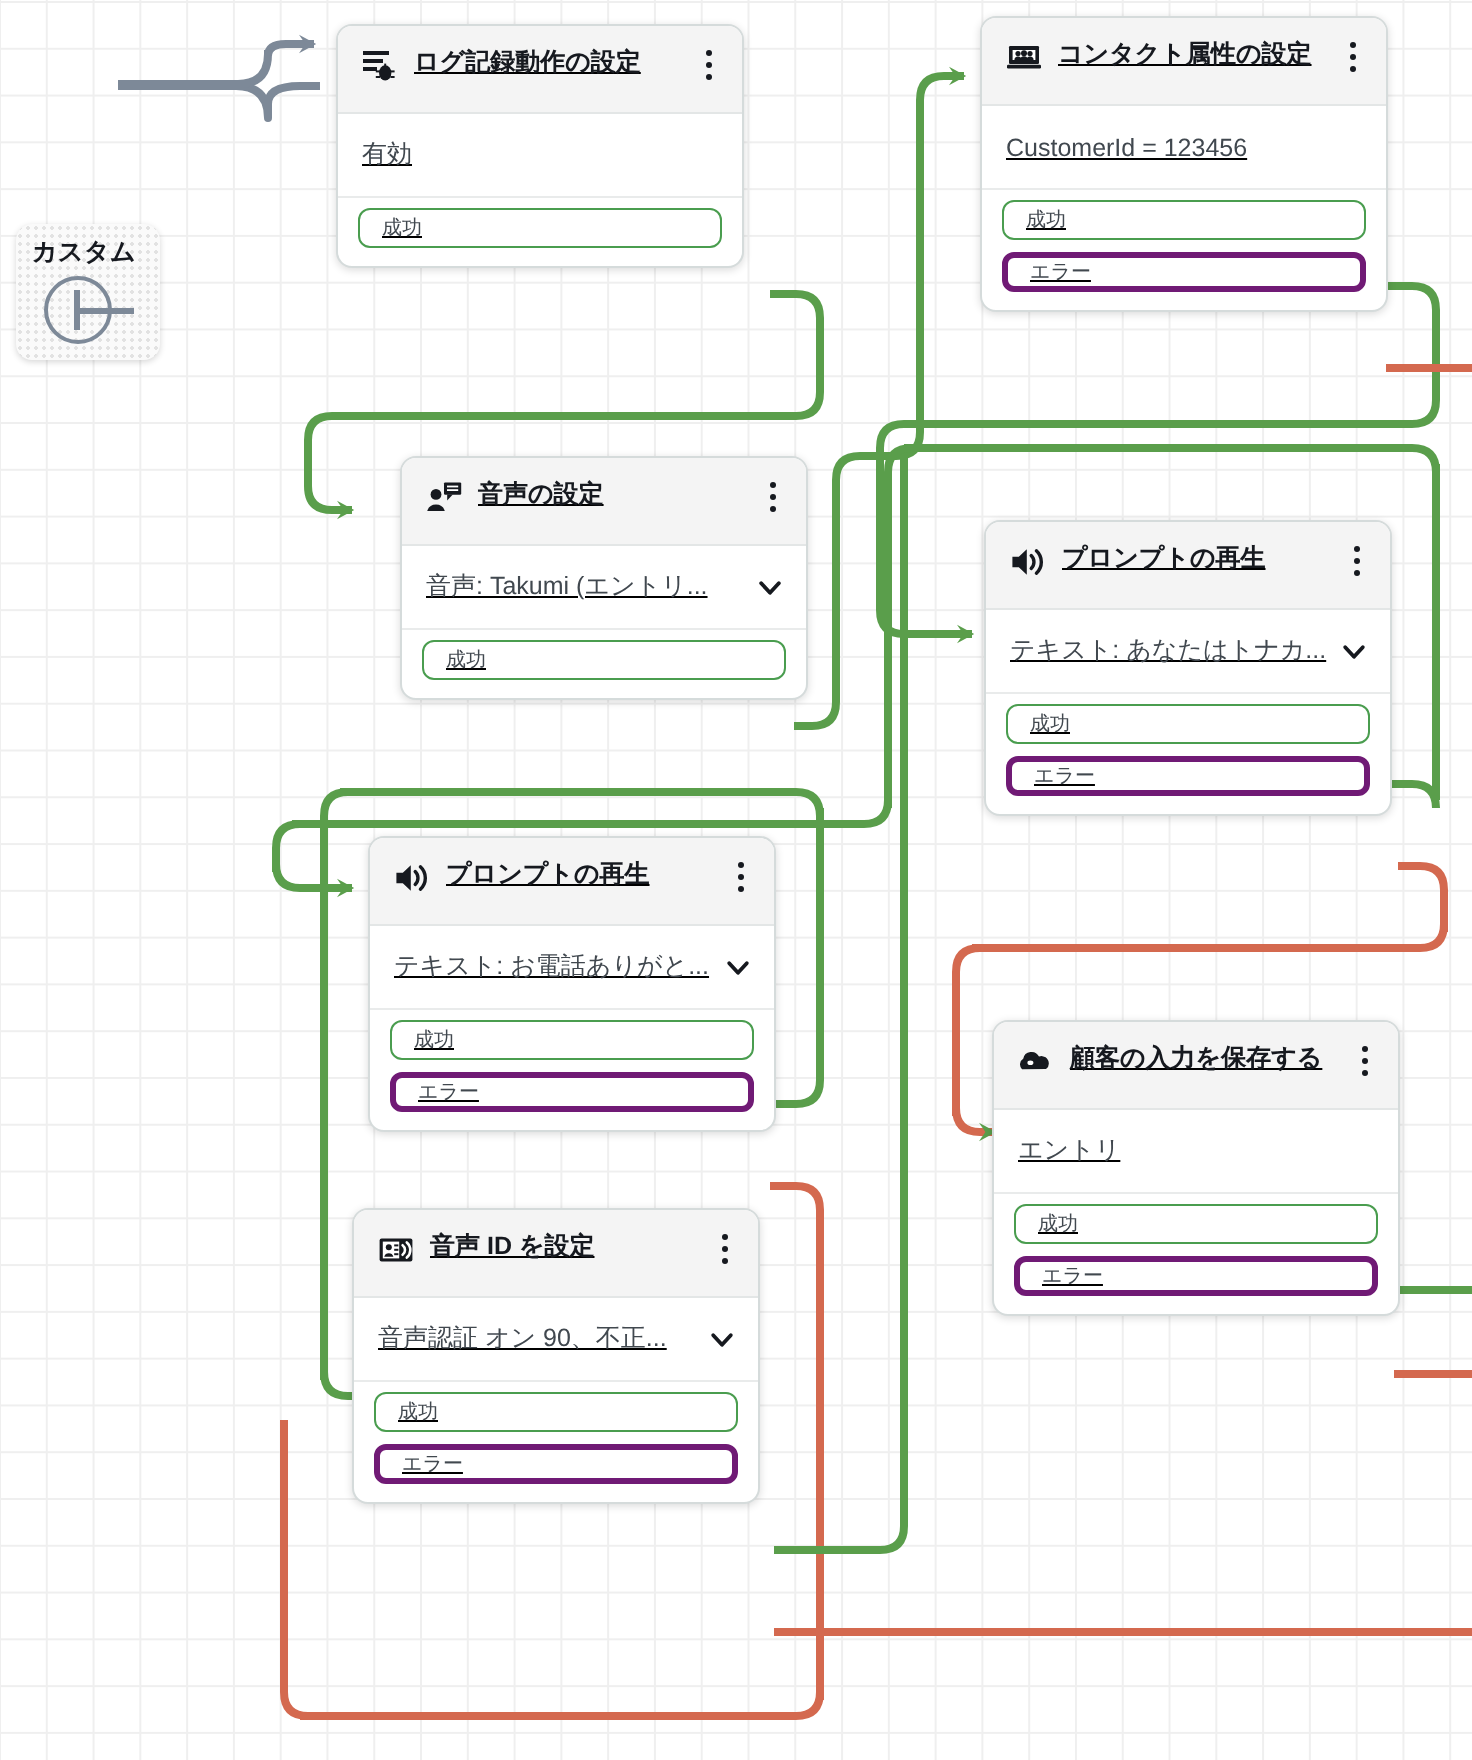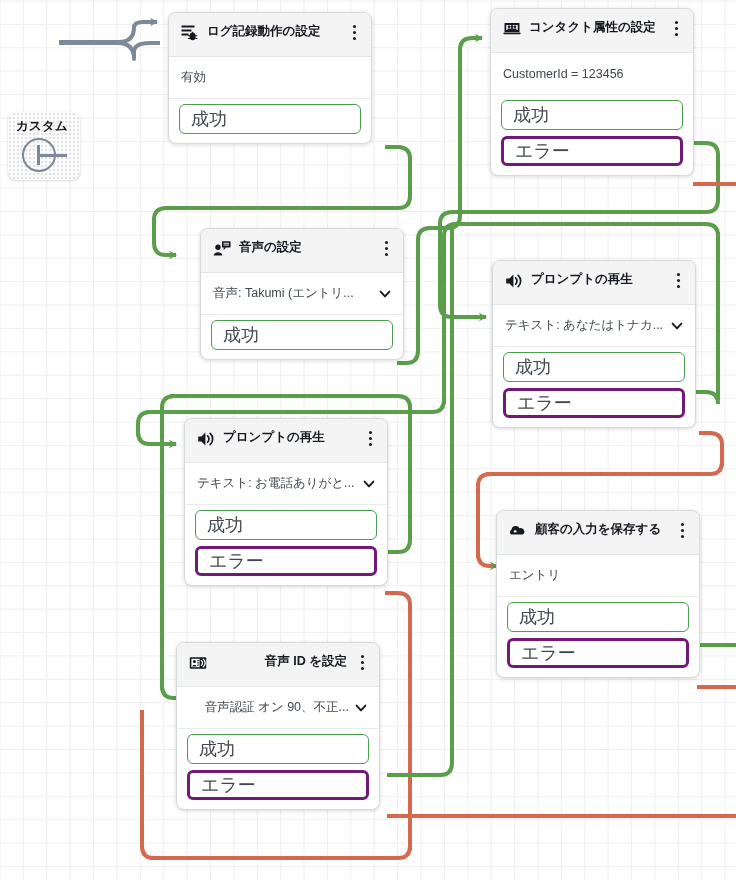--- a/index.html
+++ b/index.html
@@ -51,20 +51,21 @@
 
   
   .block {
     position: absolute;
     width: 204px;
     background: #ffffff;
     border: 1px solid #d5dbdb;
     border-radius: 8px;
     box-shadow: 0 1px 4px rgba(0,0,0,0.15);
     overflow: hidden;
+    text-decoration: underline;
   }
   .block-header {
     display: flex; align-items: flex-start;
     gap: 8px;
     padding: 9px 10px 9px 12px;
     background: #f4f4f4;
     border-bottom: 1px solid #e3e6e6;
     min-height: 44px;
   }
   .block-header .hdr-icon {
@@ -94,24 +95,24 @@
   .body-text {
     flex: 1 1 auto;
     font-size: 12.5px; color: #41484f;
     white-space: nowrap; overflow: hidden;
   }
   .caret {
     flex: 0 0 auto; width: 12px; height: 12px; display: block;
   }
   .block-ports { padding: 5px 10px 9px 10px; display: flex; flex-direction: column; gap: 6px; }
   .port {
-    height: 30px; border-radius: 6px;
+    height: 20px; border-radius: 6px;
     display: flex; align-items: center;
     padding: 0 11px;
-    font-size: 18px; color: #41484f;
+    font-size: 10px; color: #41484f;
     background: #ffffff;
   }
   .port.success { border: 1px solid #4a9d4f; }
   .port.error   { border: 3px solid #701a75; }
 </style>
 </head>
 <body>
 
 <div id="canvas">
 
@@ -349,21 +350,21 @@
     </div>
     <div class="block-body">
       <div class="body-text">エントリ</div>
     </div>
     <div class="block-ports">
       <div class="port success">成功</div>
       <div class="port error">エラー</div>
     </div>
   </div>
 
-  <div class="block" style="left:176px; top:642px;text-align:right;">
+  <div class="block" style="left:176px; top:604px;">
     <div class="block-header">
       <svg class="hdr-icon" viewBox="0 0 18 18">
         <rect x="0.8" y="3.2" width="16.4" height="11.6" rx="1" fill="#16191f"></rect>
         <rect x="2.4" y="4.8" width="8.2" height="8.4" fill="#ffffff"></rect>
         <circle cx="5.4" cy="7.6" r="1.5" fill="#16191f"></circle>
         <path d="M3.1 12.4 a2.4 2.4 0 0 1 4.6 0 z" fill="#16191f"></path>
         <rect x="8.1" y="6.2" width="2.1" height="1" fill="#16191f"></rect>
         <rect x="8.1" y="8.4" width="2.1" height="1" fill="#16191f"></rect>
         <rect x="8.1" y="10.6" width="2.1" height="1" fill="#16191f"></rect>
         <path d="M12.3 6.6 a3 3 0 0 1 0 4.8" fill="none" stroke="#ffffff" stroke-width="1.3" stroke-linecap="round"></path>

